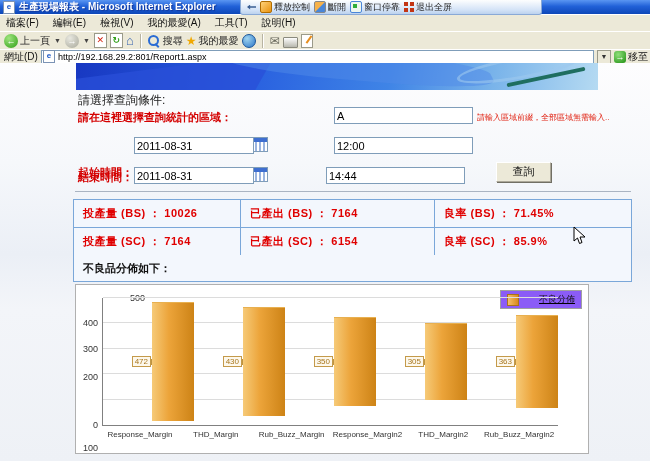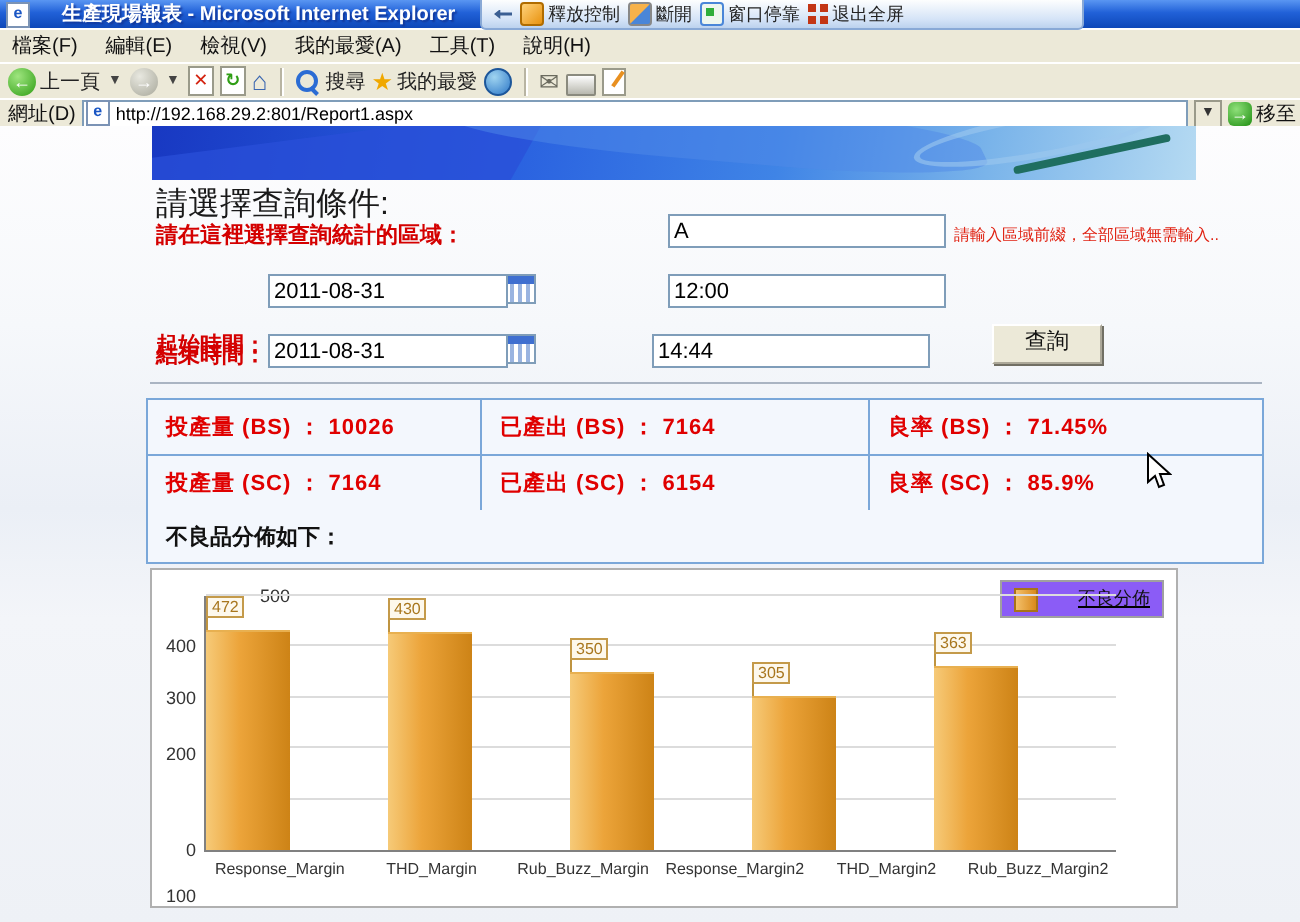--- a/index.html
+++ b/index.html
@@ -3,21 +3,21 @@
 <meta charset="utf-8">
 <style>
   html,body{margin:0;padding:0;}
   body{font-family:"Liberation Sans","DejaVu Sans",sans-serif;}
   .window{position:relative;width:650px;height:461px;overflow:hidden;background:#eef1f6;}
 
   
   .titlebar{position:absolute;left:0;top:0;width:650px;height:14px;
     background:linear-gradient(180deg,#5a96f2 0%,#2161d8 45%,#0d47b8 100%);
     display:flex;align-items:center;padding-left:3px;box-sizing:border-box;}
-  .titlebar .title{color:#fff;font-size:10px;font-weight:bold;margin-left:16px;white-space:nowrap;
+  .titlebar .title{color:#fff;font-size:10px;font-weight:bold;margin-left:4px;white-space:nowrap;
     text-shadow:1px 1px 1px #12379a;}
   .pageicon{width:10px;height:11px;background:#fff;border:1px solid #7b93b5;font-size:8px;color:#1a56c4;
     font-weight:bold;line-height:10px;text-align:center;flex:0 0 auto;}
 
   
   .remotebar{position:absolute;left:240px;top:0;width:302px;height:15px;
     background:linear-gradient(180deg,#fdfefe,#d4e3f7 70%,#bcd2ee);
     border:1px solid #89a9d6;border-top:none;border-radius:0 0 3px 3px;
     display:flex;align-items:center;gap:4px;padding:0 6px;box-sizing:border-box;z-index:5;}
   .remotebar .rbtn{display:flex;align-items:center;gap:2px;font-size:9px;color:#222;cursor:default;white-space:nowrap;}
@@ -76,21 +76,21 @@
   
   .page{position:absolute;left:0;top:63px;width:650px;height:398px;
     background:linear-gradient(180deg,#fdfdfe 0%,#f6f8fb 25%,#ebeff6 48%,#f3f5f9 62%,#eef1f6 100%);}
   .banner{position:absolute;left:76px;top:0px;width:522px;height:27px;overflow:hidden;
     background:linear-gradient(100deg,#1838c2 0%,#2a62e0 35%,#3f84e6 60%,#7ab4ea 80%,#b5daf2 100%);}
   .banner .sh1{position:absolute;left:-20px;top:4px;width:200px;height:40px;background:#2a4fd8;opacity:.75;transform:skewX(-35deg) rotate(-8deg);}
   .banner .sh2{position:absolute;left:150px;top:-12px;width:260px;height:30px;background:#4f8ae8;opacity:.5;transform:skewX(30deg) rotate(5deg);border-radius:40%;}
   .banner .sh3{position:absolute;left:430px;top:12px;width:80px;height:4px;background:#1f6e60;transform:rotate(-12deg);border-radius:2px;}
   .banner .sh4{position:absolute;left:380px;top:-6px;width:120px;height:16px;border:3px solid #9cc8ee;border-radius:50%;opacity:.6;transform:rotate(-10deg);}
 
-  .ptext{position:absolute;font-size:16px;color:#1a1a1a;white-space:nowrap;}
+  .ptext{position:absolute;font-size:12px;color:#1a1a1a;white-space:nowrap;}
   .rlabel{position:absolute;font-size:11px;font-weight:bold;color:#d40000;white-space:nowrap;}
   .hint{position:absolute;font-size:8px;color:#e02010;white-space:nowrap;}
   .tinput{position:absolute;height:15px;background:#fff;border:1px solid #7f9db9;font-size:11px;
     padding:0 2px;font-family:inherit;box-sizing:content-box;color:#000;}
   .calbtn{position:absolute;width:15px;height:15px;background:#fff;border:1px solid #7f9db9;box-sizing:border-box;
     background-image:linear-gradient(180deg,#3f6fd0 0 4px,transparent 4px),
       repeating-linear-gradient(90deg,#9ab4e0 0 2px,transparent 2px 4px);
     background-size:100% 100%,100% 3px;background-position:0 0,1px 7px;background-repeat:no-repeat,repeat-y;}
   .querybtn{position:absolute;left:496px;top:99px;width:53px;height:18px;background:#ece9d8;
     border:1px solid #aca899;border-top-color:#fff;border-left-color:#fff;box-shadow:1px 1px 0 #716f64;
@@ -111,21 +111,21 @@
   .chartbox{position:absolute;left:75px;top:221px;width:512px;height:168px;background:#fff;border:1px solid #b0b0b0;}
   .legend{position:absolute;right:6px;top:5px;border:1px solid #a0a0a0;background:#8b5cf6;display:flex;
     align-items:center;gap:20px;padding:2px 6px;text-decoration:underline;}
   .legend .sw{width:10px;height:10px;background:linear-gradient(90deg,#f3c06a,#d9891c);border:1px solid #a87318;}
   .legend .lt{font-size:9px;color:#111;white-space:nowrap;}
   .plot{position:absolute;left:26px;top:13px;width:455px;height:127px;border-left:1px solid #808080;
     border-bottom:1px solid #808080;}
   .grid{position:absolute;left:0;width:100%;height:1px;background:#dcdcdc;}
   .ylab{position:absolute;right:458px;width:24px;text-align:right;font-size:9px;color:#333;}
   .bars{position:absolute;left:0;bottom:0;width:100%;height:100%;display:flex;}
-  .bgroup{flex:1;display:flex;flex-direction:column;justify-content:flex-end;align-items:flex-start;}
+  .bgroup{flex:1;display:flex;flex-direction:row;justify-content:flex-end;align-items:center;}
   .bar{width:42px;background:linear-gradient(90deg,#f6ca78 0%,#eca43a 40%,#cd8316 100%);
     border-top:1px solid #e8b050;box-sizing:border-box;}
   .stem{width:1px;height:6px;background:#bf9440;}
   .vlab{font-size:8px;color:#a8761d;border:1px solid #c49a4a;background:#fdf8ec;padding:0 2px;line-height:9px;}
   .xlabels{position:absolute;left:26px;top:145px;width:455px;display:flex;}
   .xlab{flex:1;text-align:center;font-size:8px;color:#333;white-space:nowrap;overflow:visible;}
 
   .cursor{position:absolute;left:573px;top:163px;z-index:9;}
 </style>
 </head>

